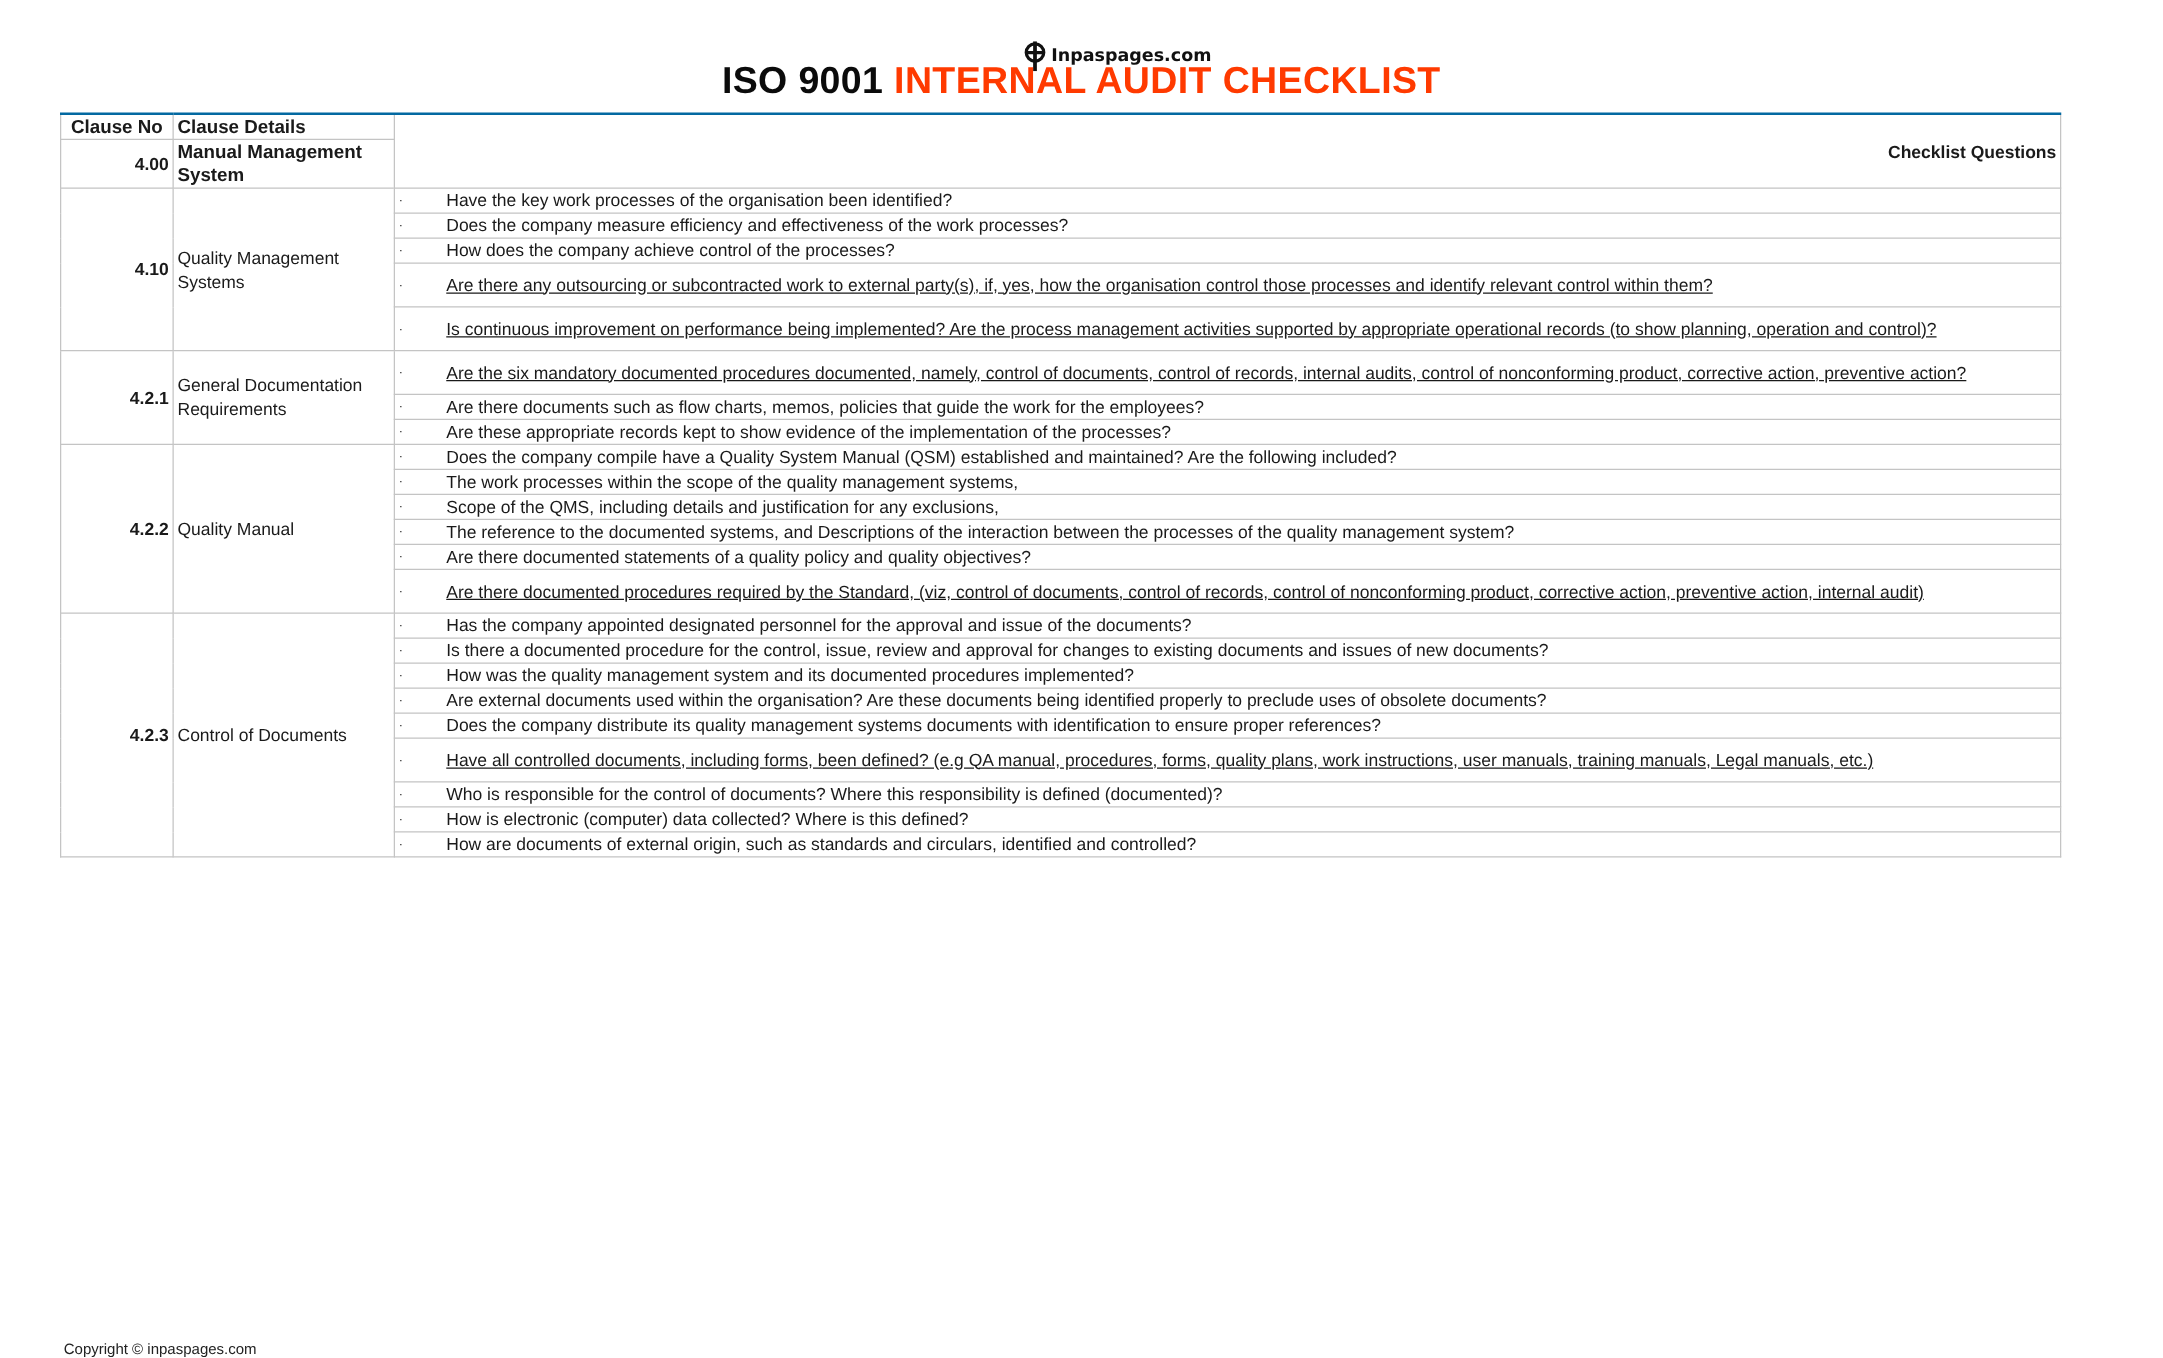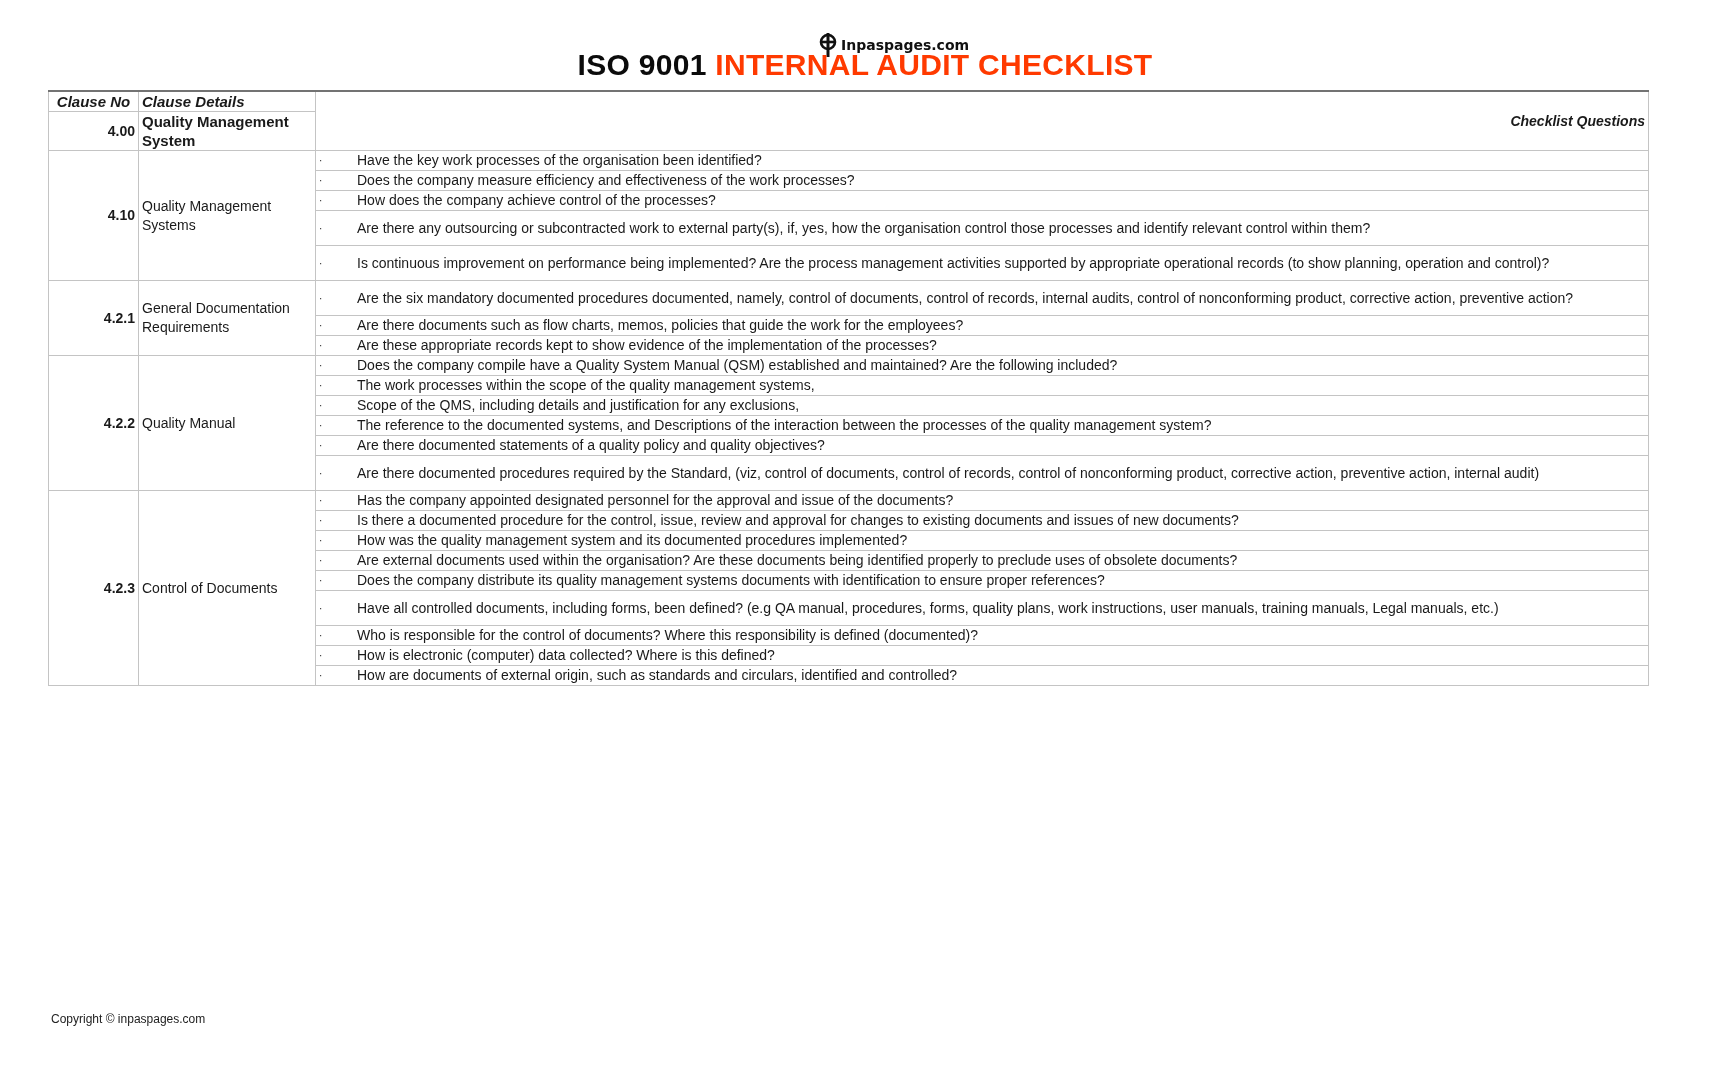--- a/index.html
+++ b/index.html
@@ -25,33 +25,33 @@
     position: absolute; left: 48px; top: 90px; width: 1600px;
     border-collapse: collapse; table-layout: fixed;
     font-size: 14px; line-height: 19px;
   }
   table.audit col.c1 { width: 90px; }
   table.audit col.c2 { width: 177px; }
   table.audit col.c3 { width: 1333px; }
   table.audit td, table.audit th {
     border: 1px solid #c4c4c4; padding: 0 3px; vertical-align: middle;
   }
-  table.audit tr.head th { border-top: 2px solid #737373; font-style: italic; }
+  table.audit tr.head th { border-top: 2px solid #0369a1; }
   th.h-clause { text-align: center; font-weight: bold; font-size: 15px; height: 18px; }
   th.h-details { text-align: left; font-weight: bold; font-size: 15px; }
   th.h-questions { text-align: right; font-weight: bold; font-size: 14px; }
   td.num { text-align: right; font-weight: bold; padding-right: 2px; }
   td.det { text-align: left; }
   td.det.bold { font-weight: bold; font-size: 15px; line-height: 19px; }
   td.q { padding: 7px 8px 7px 20px; margin-left: 23px; }
   td.q .bullet { display: inline-block; width: 38px; font-size: 10px; vertical-align: top; line-height: 19px; }
   tr.r34 td.q { height: 19px; }
-  tr.r49 td.q { height: 34px; }
+  tr.r49 td.q { height: 34px; text-decoration: underline; }
   .copyright {
-    position: absolute; left: 51px; top: 1012px; font-size: 12px; color: #222;
+    position: absolute; left: 51px; top: 1072px; font-size: 12px; color: #222;
   }
 </style>
 </head>
 <body>
 
 <div class="brand">
   <svg width="20" height="24" viewBox="0 0 20 24">
     <circle cx="10" cy="9" r="7" fill="none" stroke="#111" stroke-width="2.6"></circle>
     <line x1="10" y1="0" x2="10" y2="24" stroke="#111" stroke-width="3"></line>
     <line x1="2" y1="9" x2="18" y2="9" stroke="#111" stroke-width="2.6"></line>
@@ -71,21 +71,21 @@
       <col class="c3">
     </colgroup>
   <tbody id="tbody">
     <tr class="head">
       <th class="h-clause">Clause No</th>
       <th class="h-details">Clause Details</th>
       <th class="h-questions" rowspan="2">Checklist Questions</th>
     </tr>
     <tr style="height:39px">
       <td class="num">4.00</td>
-      <td class="det bold">Quality Management System</td>
+      <td class="det bold">Manual Management System</td>
     </tr>
   <tr class="r34">
         <td class="num" rowspan="5">4.10</td>
         <td class="det" rowspan="5">Quality Management Systems</td>
         <td class="q"><span class="bullet">·</span><span>Have the key work processes of the organisation been identified?</span></td>
       </tr>
       <tr class="r34">
         <td class="q"><span class="bullet">·</span><span>Does the company measure efficiency and effectiveness of the work processes?</span></td>
       </tr>
       <tr class="r34">

